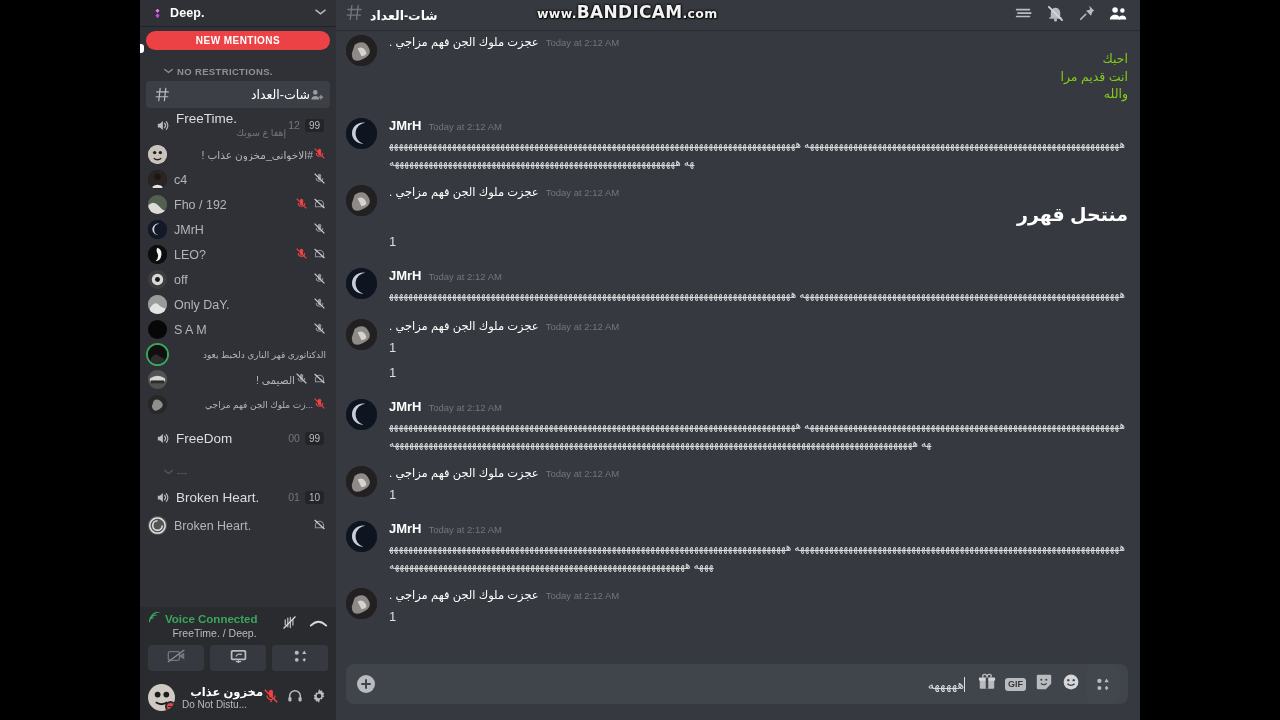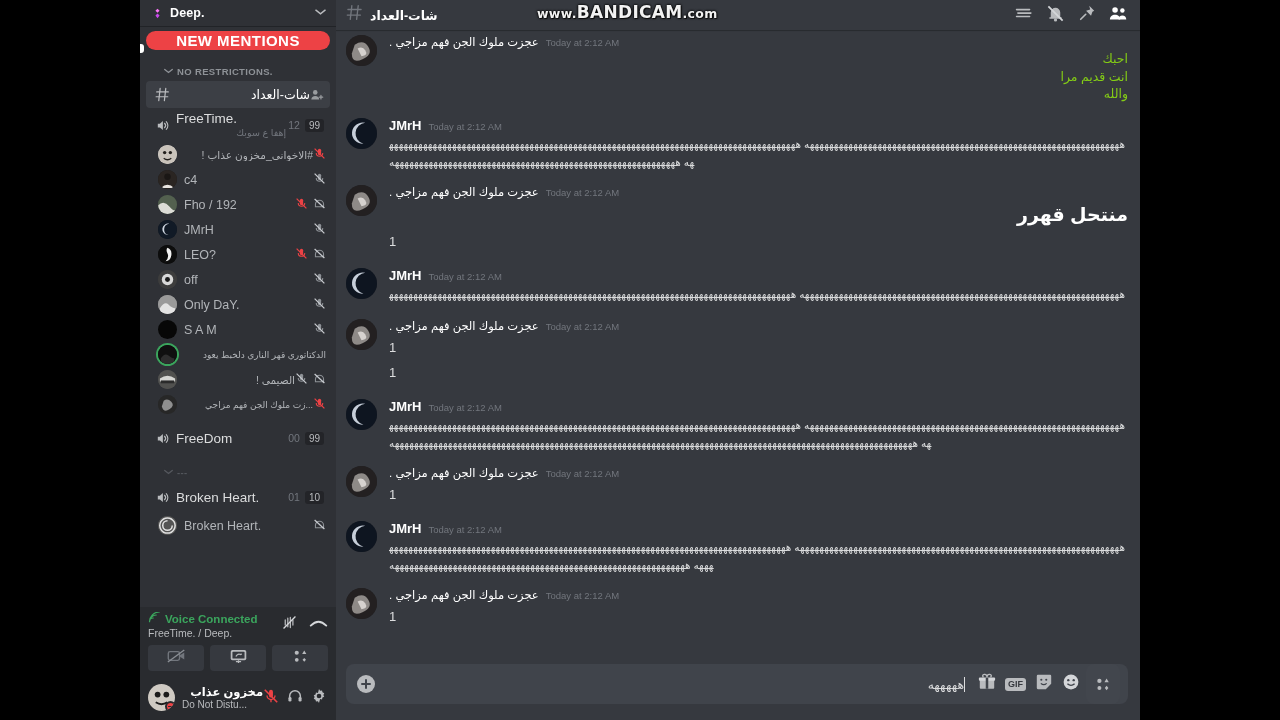--- a/index.html
+++ b/index.html
@@ -55,21 +55,21 @@
     color: #5d6066; font-size: 12px;
   }
   .ghost-dot {
     width: 12px; height: 12px; border-radius: 50%;
     background: #3a3d43; margin-right: 7px;
   }
   .mentions-btn {
     position: relative; z-index: 3;
     width: 184px; height: 19px; border-radius: 10px;
     background: #ed4245;
-    color: #fff; font-size: 15px; font-weight: bold; letter-spacing: .45px;
+    color: #fff; font-size: 10px; font-weight: bold; letter-spacing: .45px;
     display: flex; align-items: center; justify-content: center;
     border: none; cursor: pointer;
   }
   .unread-pip {
     position: absolute; left: 0px; top: 44px;
     width: 4px; height: 9px; background: #fff;
     border-radius: 0 3px 3px 0; z-index: 4;
   }
 
   .chan-scroll { flex: 1; overflow: hidden; padding-top: 4px; }
@@ -105,38 +105,38 @@
   .vchan .vsub { color: #72767d; font-size: 9.5px; direction: rtl; text-align: right; padding-right: 2px; line-height: 13px; }
   .vchan .counts { display: flex; align-items: center; gap: 5px; }
   .vchan .cnum { color: #72767d; font-size: 10.5px; }
   .vchan .climit {
     background: #232428; color: #b9bbbe; font-size: 10px;
     border-radius: 3px; padding: 1px 4px; min-width: 17px; text-align: center;
   }
 
   .vuser {
     display: flex; align-items: center;
-    padding: 1px 10px 1px 18px; min-height: 25px; cursor: pointer;
+    padding: 1px 10px 1px 8px; min-height: 25px; cursor: pointer;
   }
   .vuser .av {
     width: 19px; height: 19px; border-radius: 50%;
     margin-right: 7px; min-width: 19px;
     background: #202225; overflow: hidden;
     display:flex; align-items:center; justify-content:center;
     font-size: 8px; color: #6a6d73;
   }
   .vuser .av.ring { box-shadow: 0 0 0 2px #3ba55d; }
   .vuser .un { flex: 1; color: #b2b5b9; font-size: 12.5px; white-space: nowrap; overflow: hidden; text-overflow: ellipsis; }
   .vuser .un.rtl { direction: rtl; text-align: right; font-size: 10.5px; }
   .vuser .un.rtl.tiny { font-size: 9px; }
   .vuser .icons { display: flex; align-items: center; gap: 5px; }
 
   
   .voice-panel { background: #292b2f; padding: 5px 8px 4px 8px; }
-  .vp-top { display: flex; align-items: flex-start; }
+  .vp-top { display: flex; align-items: flex-start; text-align: center; }
   .vp-left { flex: 1; min-width: 0; }
   .vp-status {
     color: #3ba55d; font-size: 11.5px; font-weight: bold;
     display: flex; align-items: center; gap: 5px;
   }
   .vp-chan { color: #b9bbbe; font-size: 10.5px; margin-top: 1px; }
   .vp-acts { display: flex; align-items: center; gap: 11px; padding-top: 2px; }
   .vp-btnrow { display: flex; gap: 6px; margin-top: 6px; }
   .vp-btn {
     flex: 1; height: 26px; background: #36393f; border-radius: 4px;

